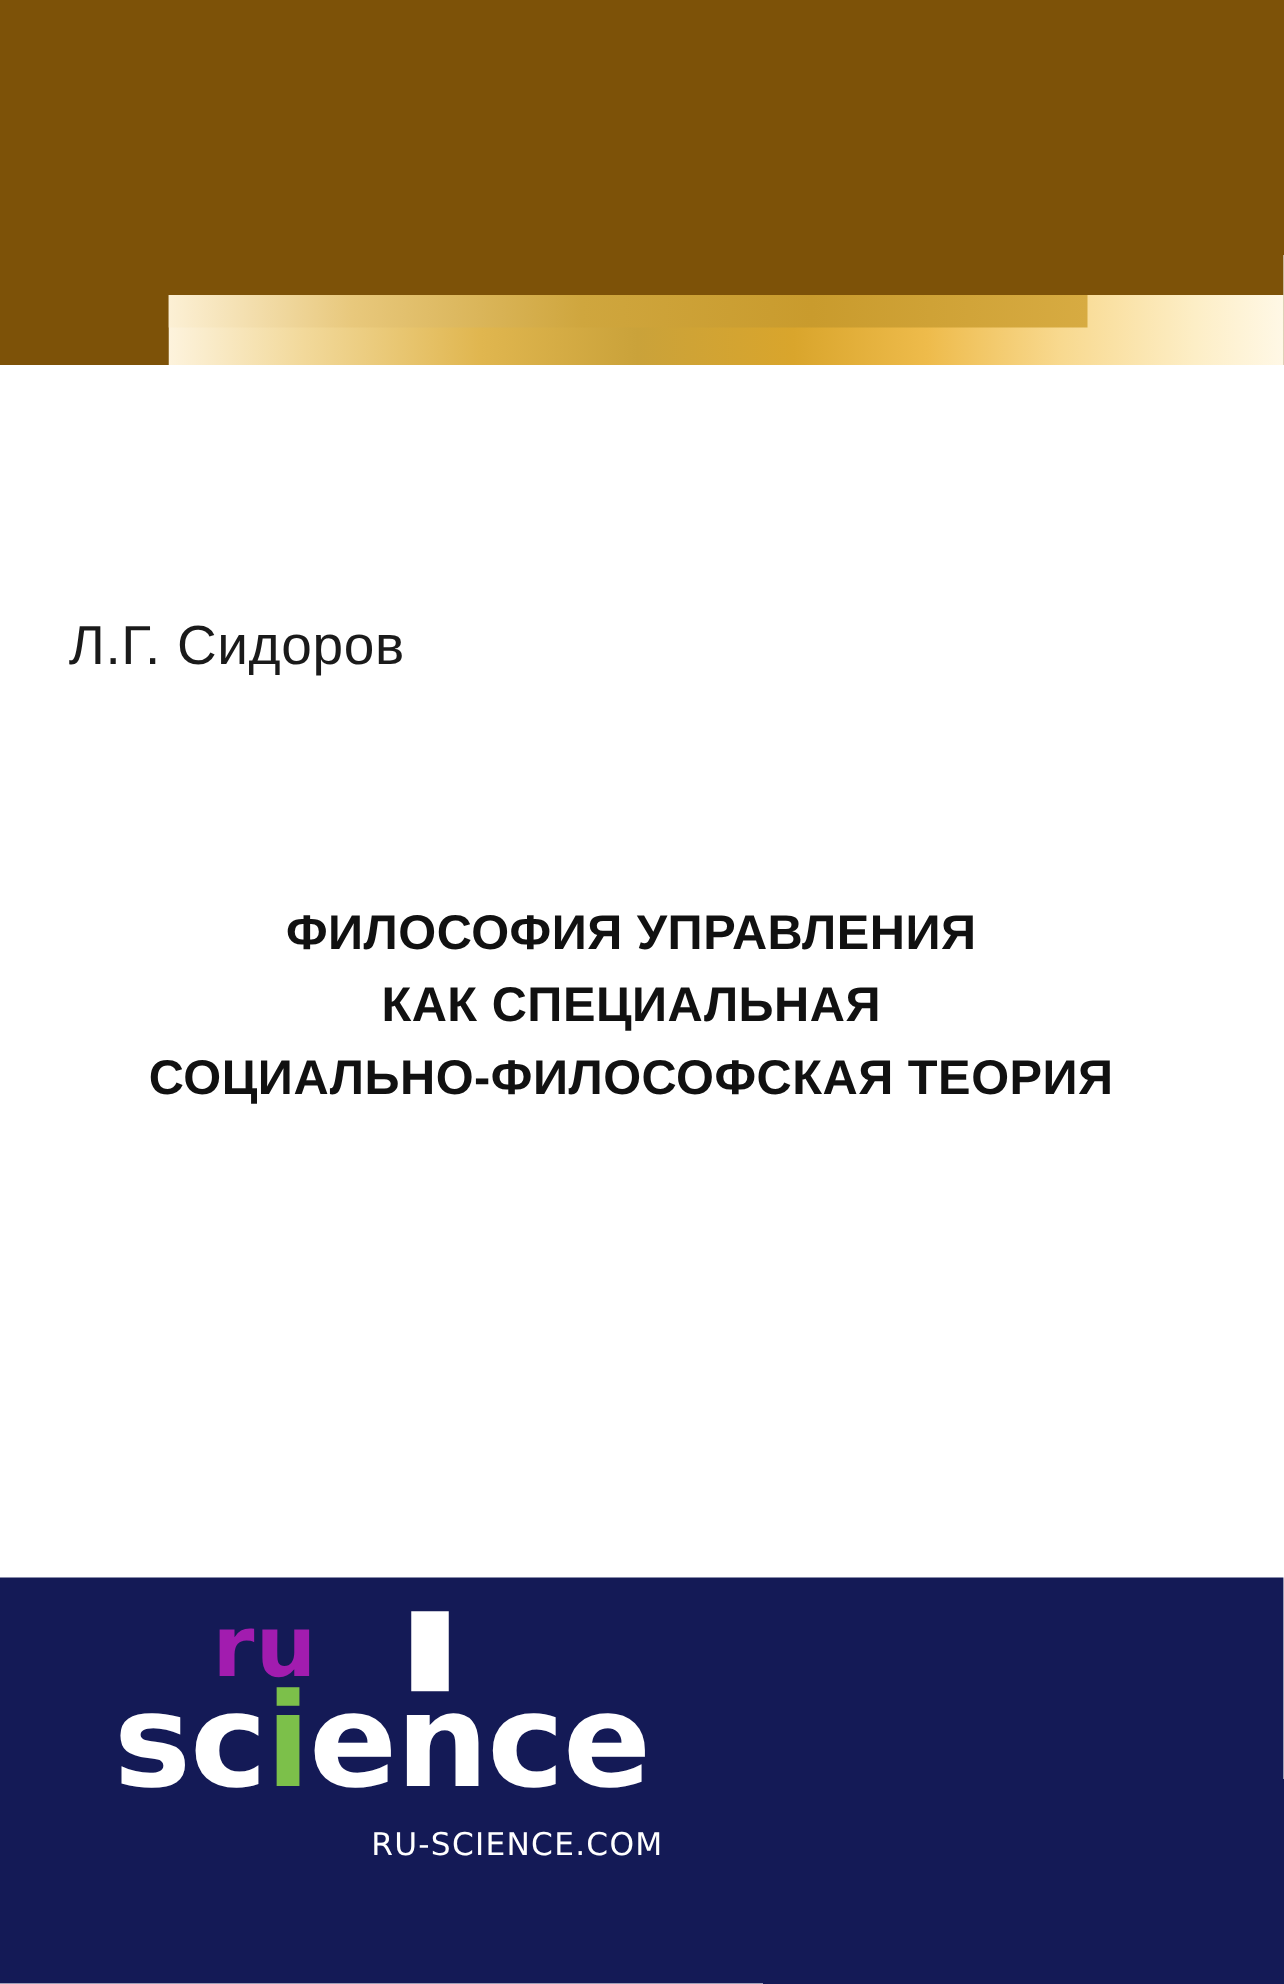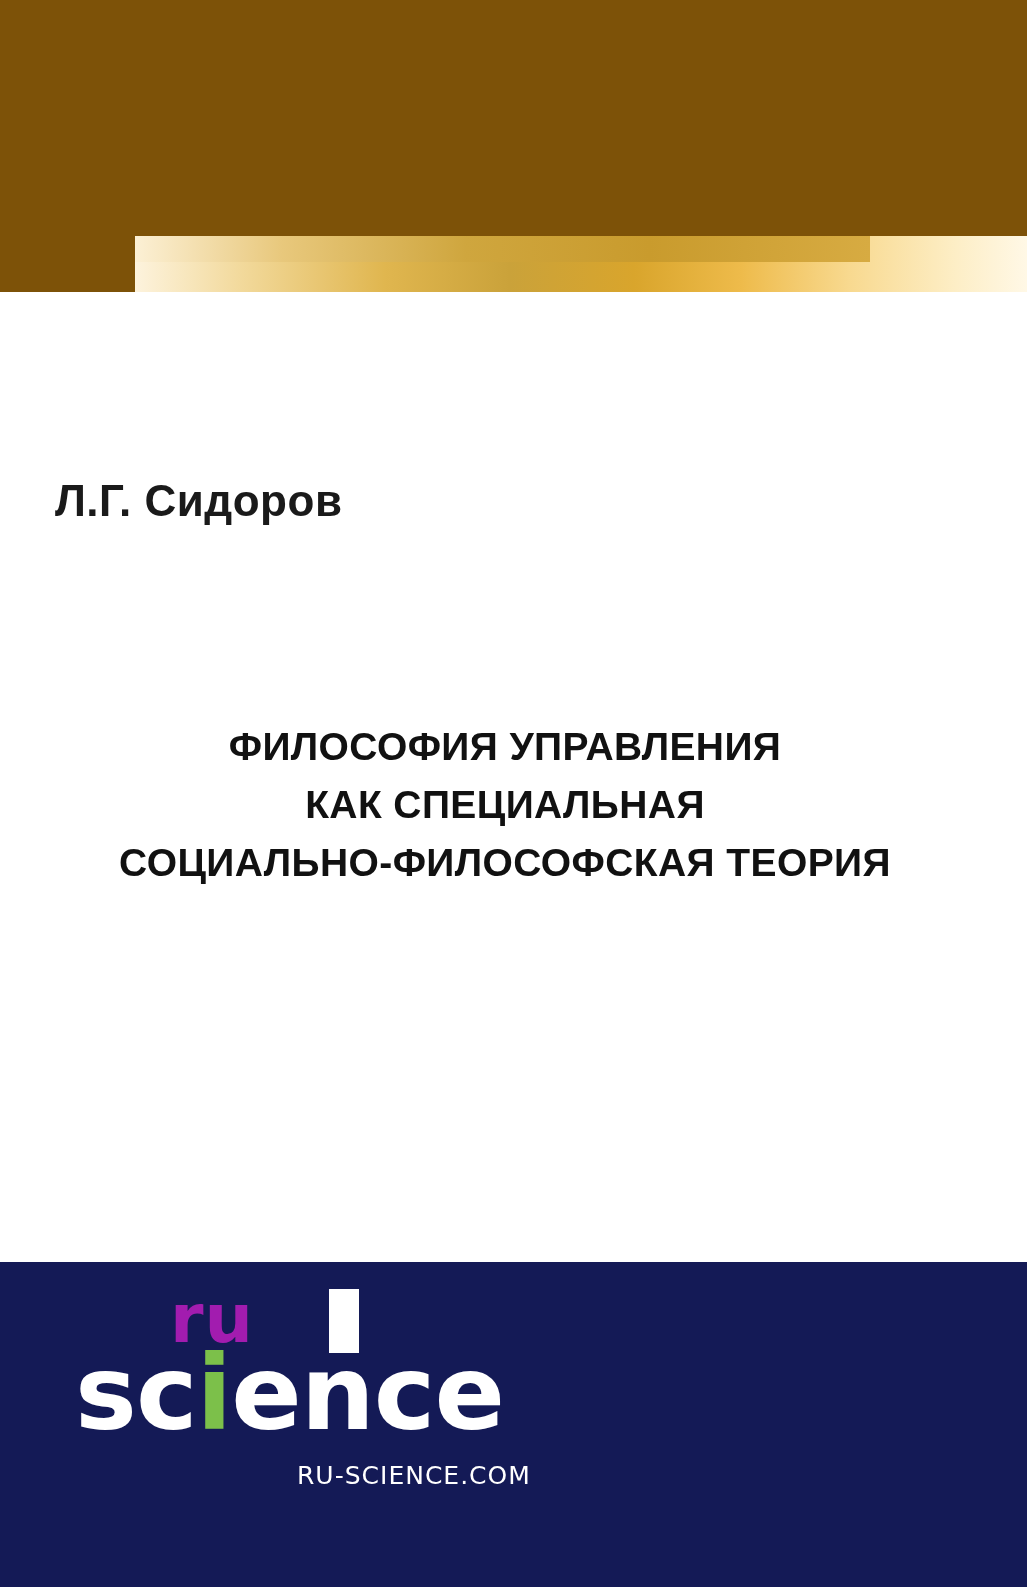--- a/index.html
+++ b/index.html
@@ -62,21 +62,22 @@
     left: 55px;
     top: 470px;
     width: 800px;
   }
   .author-line {
     font-family: "Liberation Sans", sans-serif;
     font-size: 44px;
     line-height: 62px;
     color: #1a1a1a;
     letter-spacing: 0.5px;
-    font-weight: 700;
+    font-weight: 400;
+    margin-top: 16px;
   }
 
   
   .title-block {
     position: absolute;
     left: 55px;
     top: 718px;
     width: 900px;
     text-align: center;
   }
@@ -130,21 +131,21 @@
     position: absolute;
     left: 0px;
     top: 56px;
     font-family: "DejaVu Sans", sans-serif;
     font-size: 104px;
     font-weight: 700;
     line-height: 108px;
     letter-spacing: -1px;
     white-space: nowrap;
   }
-  .logo-sc { color: #ffffff; }
+  .logo-sc { color: #ffffff; margin-left: 16px; }
   .logo-i  { color: #7cc04a; }
   .logo-ence { color: #ffffff; }
   .logo-url {
     position: absolute;
     left: 222px;
     top: 178px;
     font-family: "DejaVu Sans", sans-serif;
     font-size: 25px;
     font-weight: 400;
     color: #ffffff;

